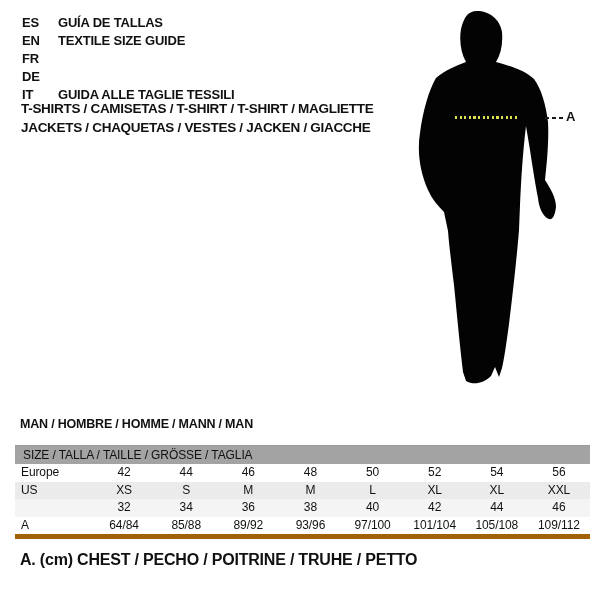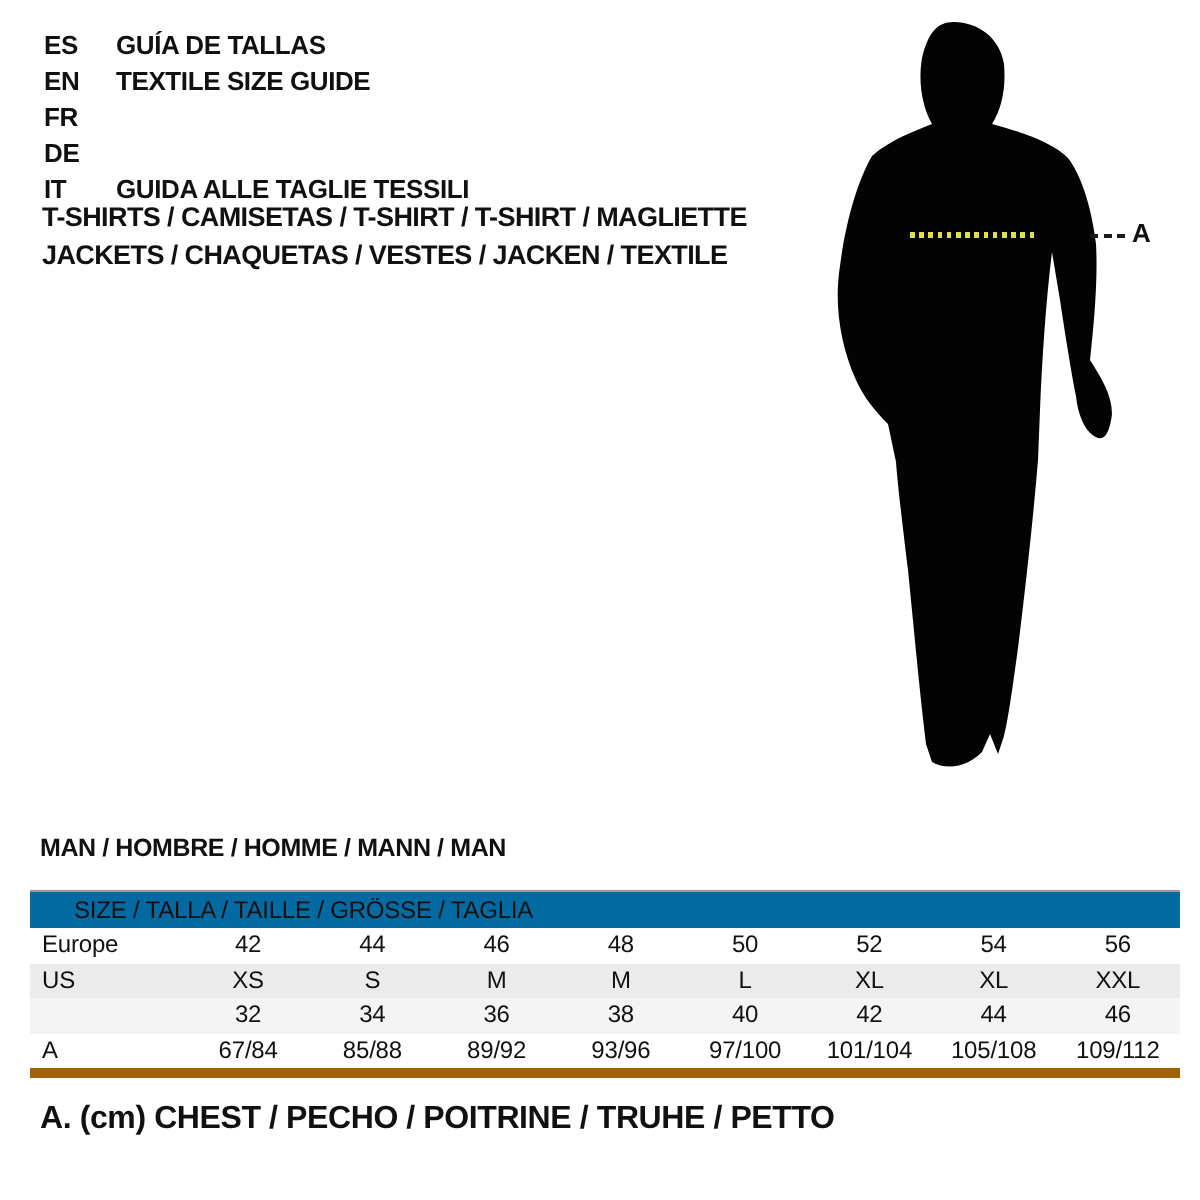--- a/index.html
+++ b/index.html
@@ -19,21 +19,21 @@
   .silhouette-svg{position:absolute;left:412px;top:5px;width:170px;height:385px;}
   .chest-line{position:absolute;left:455px;top:116px;width:62px;height:3px;z-index:2;}
   .leader-dashes{position:absolute;left:545px;top:117px;width:18px;height:2px;z-index:2;}
   .measure-a{position:absolute;left:566px;top:109px;font-size:13px;font-weight:600;}
 
   
   .section-title{position:absolute;left:20px;top:417px;font-size:12.5px;font-weight:700;letter-spacing:-0.2px;white-space:nowrap;}
 
   
   .size-table{position:absolute;left:15px;top:445px;width:575px;font-size:12px;letter-spacing:-0.1px;}
-  .st-header{background:#0369a1;border-top:1px solid #9a9a9a;height:18px;line-height:18px;padding-left:22px;white-space:nowrap;}
+  .st-header{background:#a3a3a3;border-top:1px solid #9a9a9a;height:18px;line-height:18px;padding-left:8px;white-space:nowrap;}
   .st-rows{border-bottom:5px solid #a16207;}
   .st-row{display:flex;height:17.5px;line-height:17.5px;}
   .st-row:nth-child(2){background:#ebebeb;}
   .st-row:nth-child(3){background:#f4f4f4;}
   .st-lbl{width:72px;padding-left:6px;}
   .st-val{flex:1;text-align:center;}
 
   
   .footnote{position:absolute;left:20px;top:551px;font-size:16px;font-weight:700;letter-spacing:-0.2px;white-space:nowrap;}
 </style>
@@ -62,21 +62,21 @@
     </div>
 
     <div class="lang-row">
       <span class="lang-code">IT</span>
       <span class="lang-text">GUIDA ALLE TAGLIE TESSILI</span>
     </div>
   </div>
 
   <div class="categories">
     <div class="category-line">T-SHIRTS / CAMISETAS / T-SHIRT / T-SHIRT / MAGLIETTE</div>
-    <div class="category-line">JACKETS / CHAQUETAS / VESTES / JACKEN / TEXTILE</div>
+    <div class="category-line">JACKETS / CHAQUETAS / VESTES / JACKEN / GIACCHE</div>
   </div>
 
   <svg class="silhouette-svg" viewBox="412 5 170 385" xmlns="http://www.w3.org/2000/svg">
     <path d="M477,11
          C489,11 500,19 502,32
          C503,44 501,54 496,62
          C511,66 526,71 534,79
          C541,88 546,105 548,122
          C549,140 547,162 545,180
          C550,188 556,197 556,207
@@ -143,21 +143,21 @@
           <span class="st-val">36</span>
           <span class="st-val">38</span>
           <span class="st-val">40</span>
           <span class="st-val">42</span>
           <span class="st-val">44</span>
           <span class="st-val">46</span>
         </div>
 
     <div class="st-row">
       <span class="st-lbl">A</span>
-    <span class="st-val">67/84</span>
+    <span class="st-val">64/84</span>
           <span class="st-val">85/88</span>
           <span class="st-val">89/92</span>
           <span class="st-val">93/96</span>
           <span class="st-val">97/100</span>
           <span class="st-val">101/104</span>
           <span class="st-val">105/108</span>
           <span class="st-val">109/112</span>
         </div>
   </div>
   </div>

